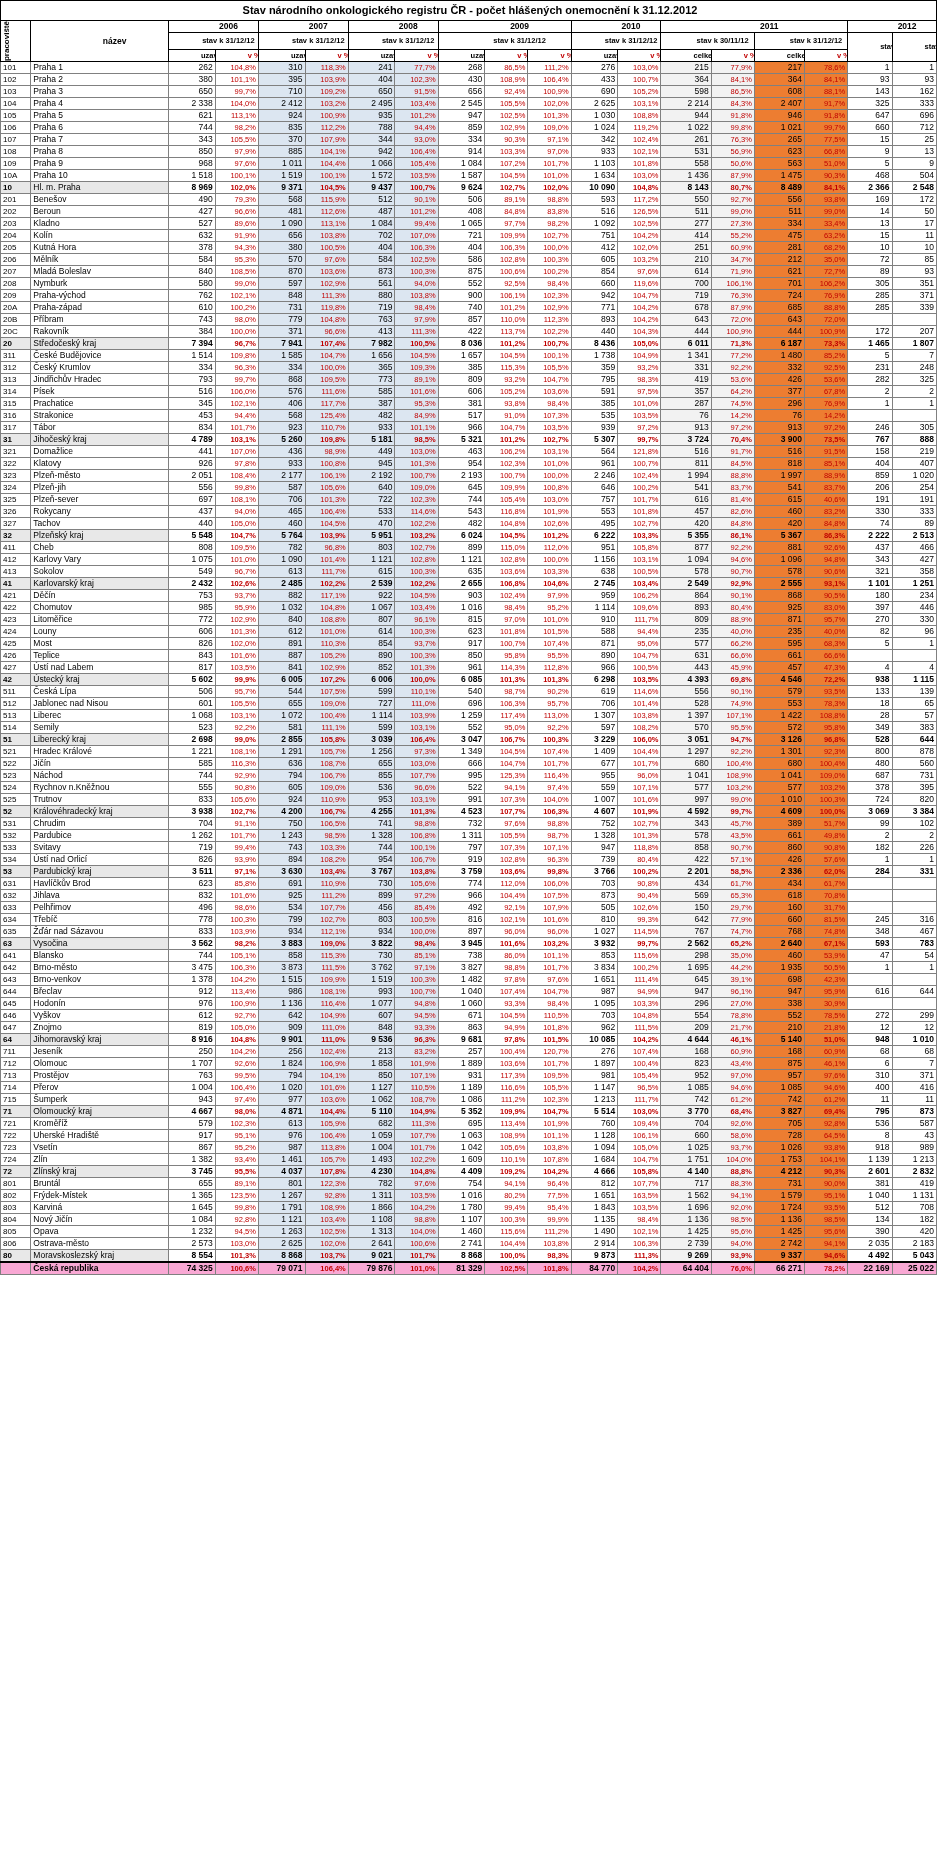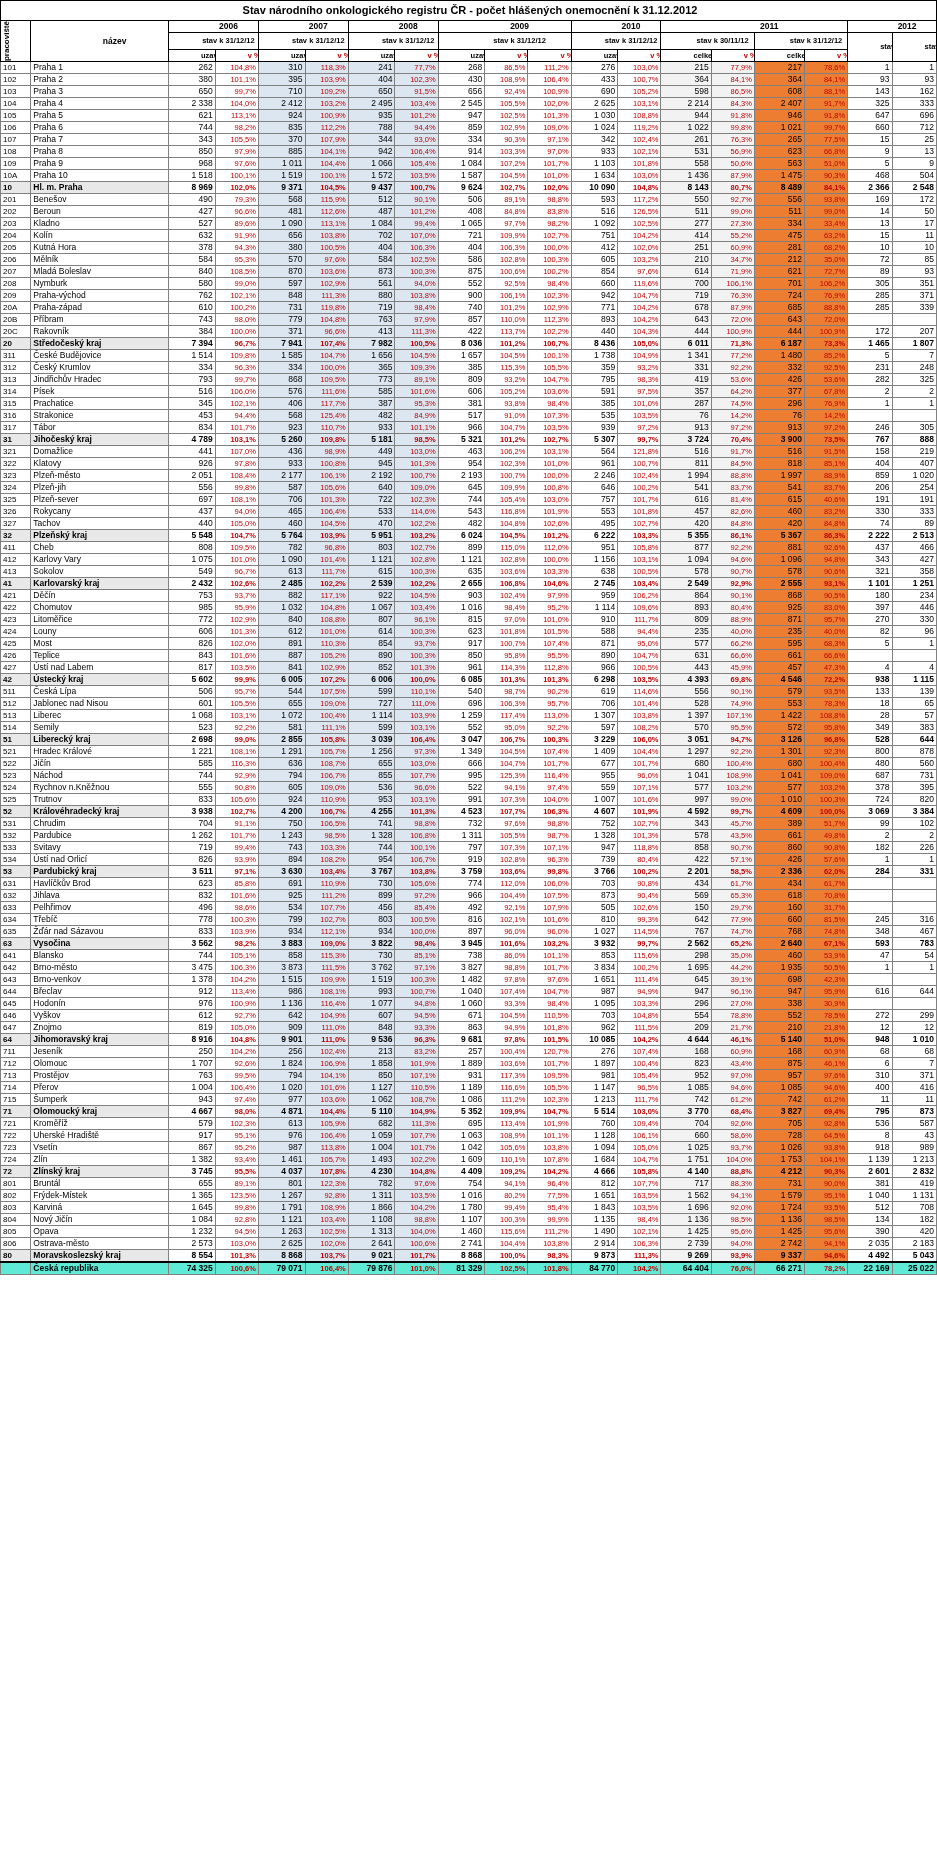--- a/index.html
+++ b/index.html
@@ -17,22 +17,22 @@
   .y2006{background:#ffffff;}
   .y2007{background:#dce6f1;}
   .y2008{background:#dce6f1;}
   .y2009{background:#ffffff;}
   .y2010{background:#ffffff;}
   .y2011a{background:#f2f2f2;}
   .y2011b{background:#ed7d31;}
   .y2012{background:#ffffff;}
   .pct{color:#c00000;font-size:7.5px;text-align:right;}
   .regionrow td{font-weight:bold;}
-  .regionrow .nm{font-weight:bold;margin-left:48px;}
-  .totalrow td{font-weight:bold;background:#5eead4;border-top:2px solid #000;}
+  .regionrow .nm{font-weight:normal;margin-left:48px;}
+  .totalrow td{font-weight:bold;background:#f9a8d4;border-top:2px solid #000;}
   .vert{writing-mode:vertical-rl;transform:rotate(180deg);text-align:center;font-size:8px;}
   .sub{font-size:7.5px;line-height:10px;}
   .regionrow{background:#e8e8e8;}
 </style>
 </head>
 <body>
 
 <div id="wrap">
   <div class="title">Stav národního onkologického registru ČR - počet hlášených onemocnění k 31.12.2012</div>
   <table>

